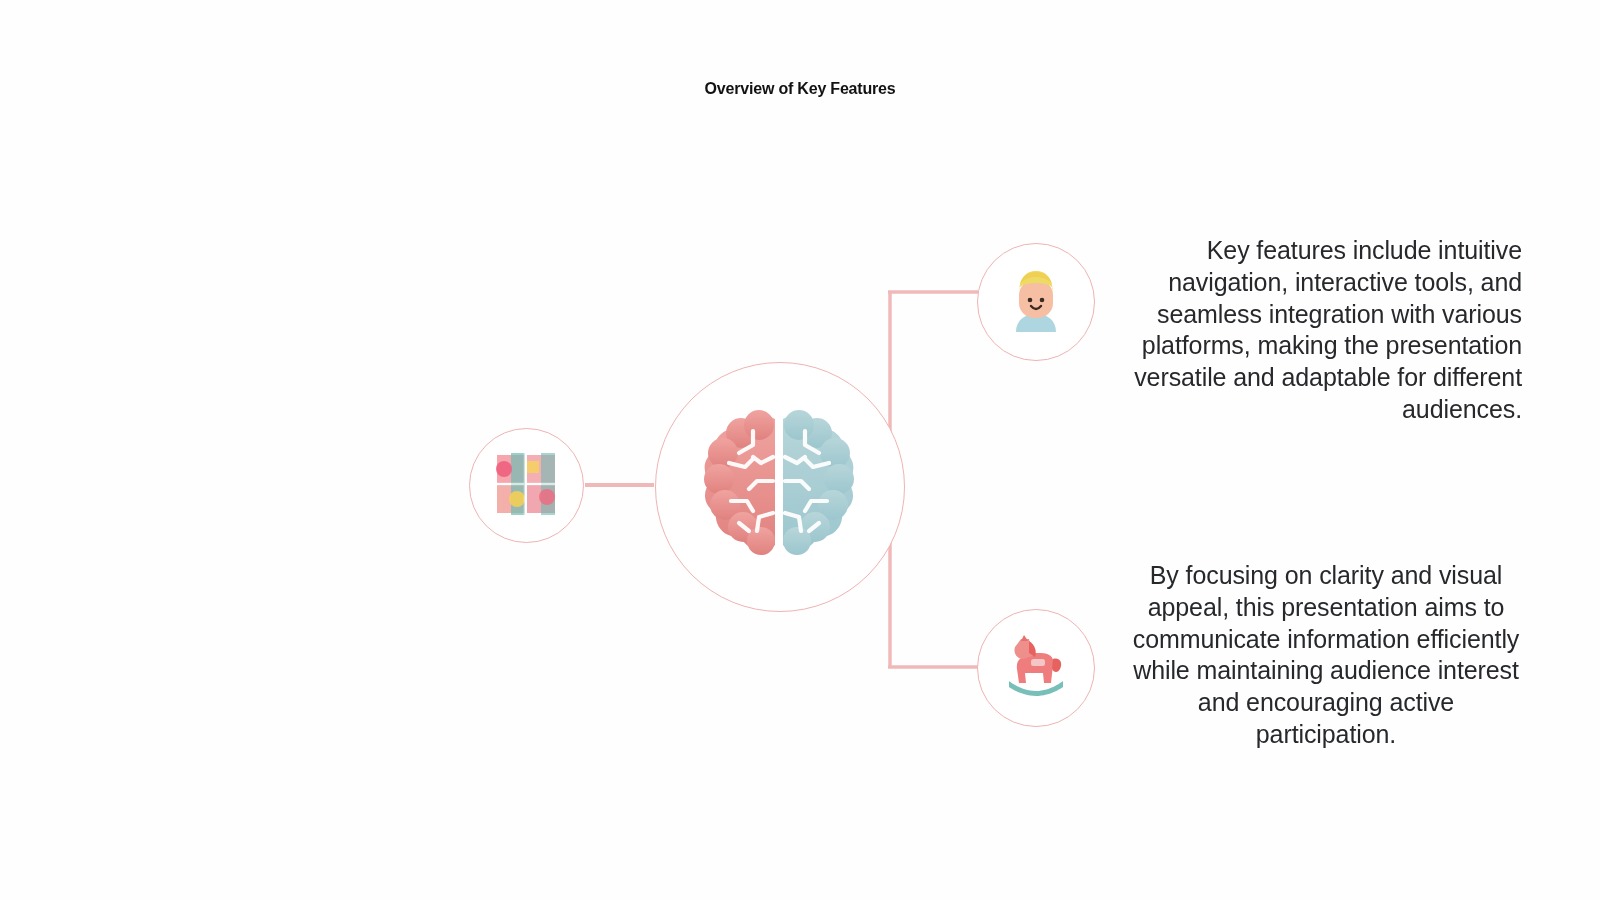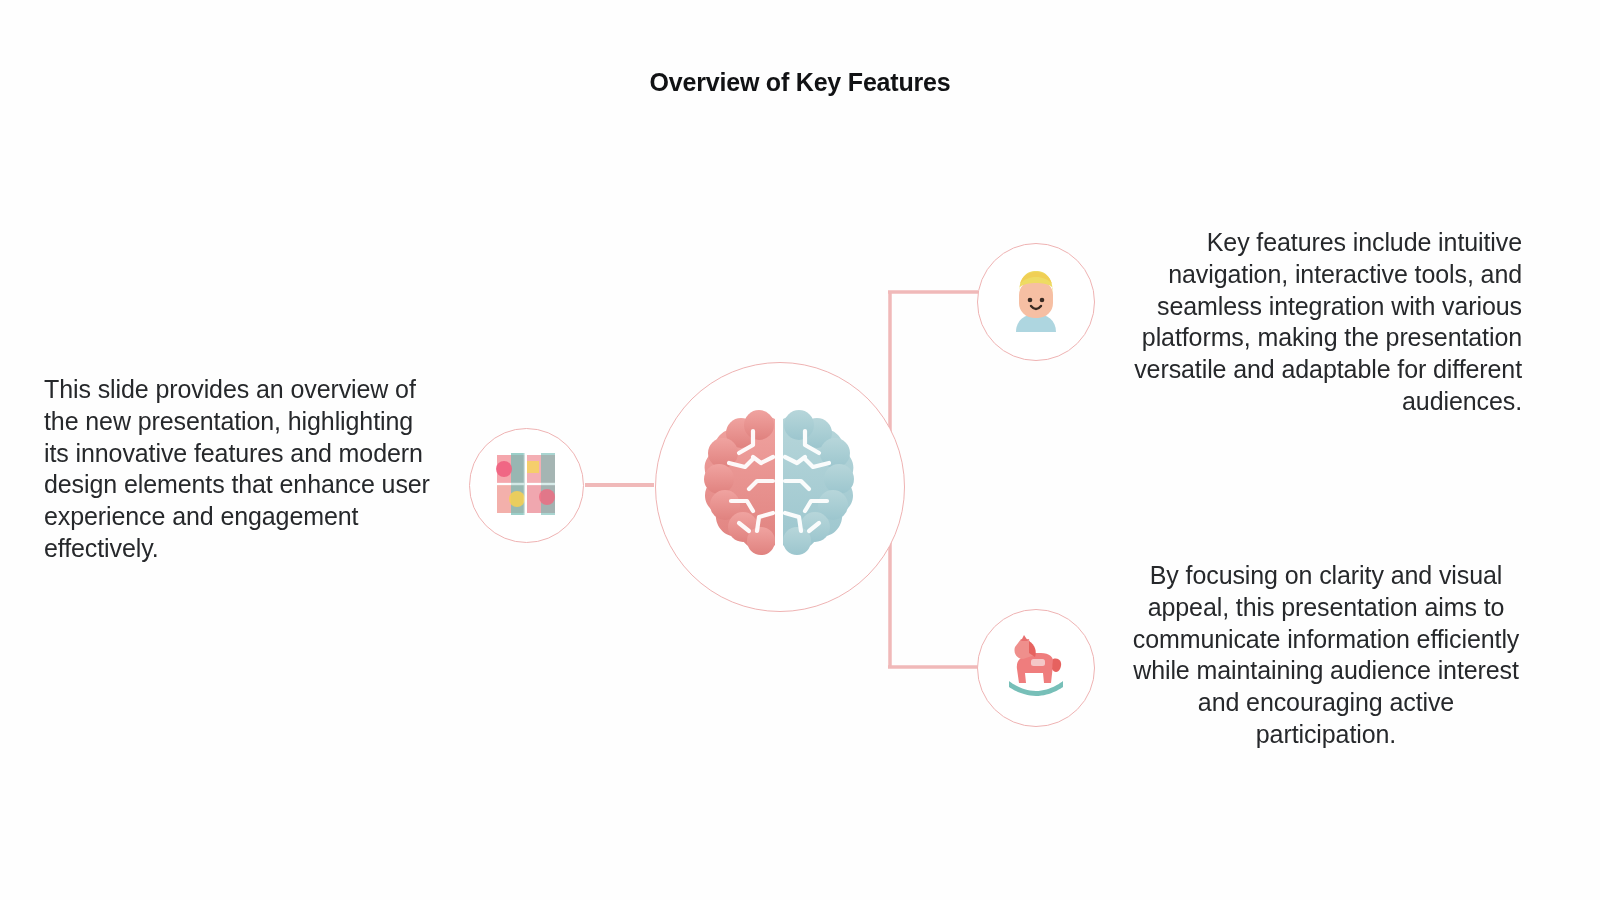--- a/index.html
+++ b/index.html
@@ -24,24 +24,24 @@
     top: 0;
     width: 1600px;
     height: 900px;
     background: #fefefe;
   }
 
   
   .slide-title {
     position: absolute;
     left: 0;
-    top: 68px;
+    top: 80px;
     width: 1600px;
     text-align: center;
-    font-size: 25px;
+    font-size: 16px;
     font-weight: 700;
     letter-spacing: -0.2px;
     color: #111214;
   }
 
   
   .body-text {
     position: absolute;
     font-size: 25px;
     line-height: 1.27;
@@ -50,21 +50,21 @@
     letter-spacing: -0.1px;
   }
   .text-left {
     left: 44px;
     top: 374px;
     width: 400px;
     text-align: left;
   }
   .text-right-top {
     right: 78px;
-    top: 227px;
+    top: 235px;
     width: 392px;
     text-align: right;
   }
   .text-right-bottom {
     right: 78px;
     top: 560px;
     width: 392px;
     text-align: center;
   }
 
@@ -283,19 +283,18 @@
 
         <path d="M26 6 C32 10 34 16 32 22 L26 18 Z" fill="#e6625f"></path>
 
         <path d="M50 24 C57 22 60 28 57 34 C55 38 51 38 49 34 Z" fill="#e6625f"></path>
 
         <rect x="28" y="24" width="14" height="7" rx="2.5" fill="#f5d3d3" opacity="0.85"></rect>
       </svg>
     </div>
   </div>
 
-  <div class="body-text text-left">This slide provides an overview of the new presentation, highlighting its innovative features and modern design elements that enhance user experience and engagement effectively.</div>
 
   <div class="body-text text-right-top">Key features include intuitive navigation, interactive tools, and seamless integration with various platforms, making the presentation versatile and adaptable for different audiences.</div>
 
   <div class="body-text text-right-bottom">By focusing on clarity and visual appeal, this presentation aims to communicate information efficiently while maintaining audience interest and encouraging active participation.</div>
 
 </div>
 
 </body></html>

